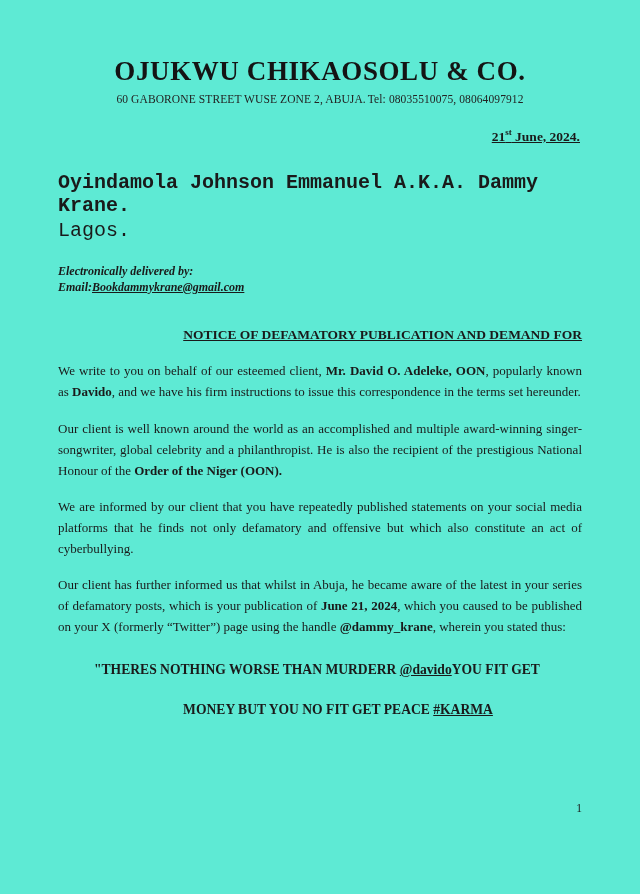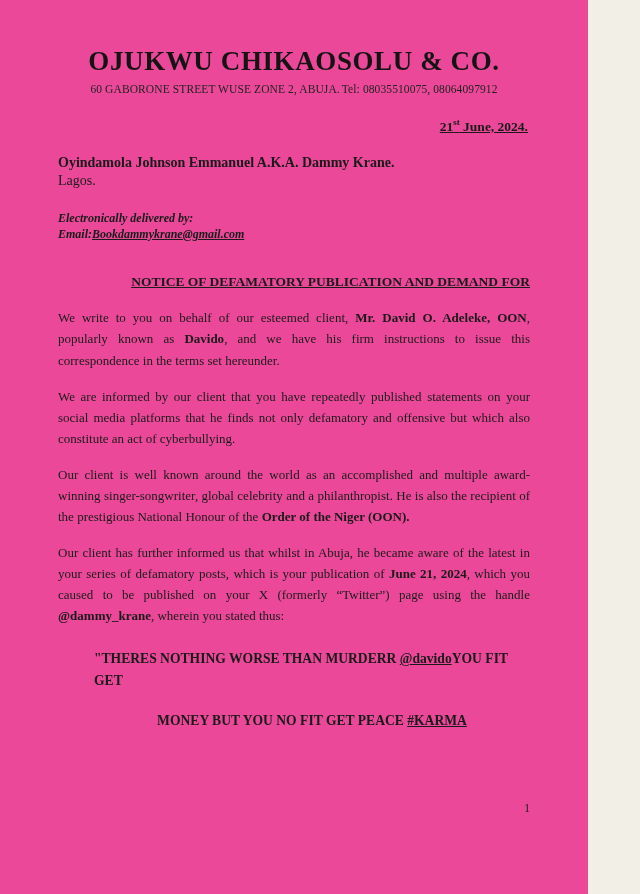--- a/index.html
+++ b/index.html
@@ -9,25 +9,25 @@
   }
   body {
     width: 640px;
     height: 894px;
     font-family: "Liberation Serif", serif;
     color: #1a1a1a;
     overflow: hidden;
   }
   .page {
     position: relative;
-    width: 588px;
+    width: 640px;
     height: 894px;
-    background: #ec4899;
+    background: #5eead4;
     box-sizing: border-box;
-    padding: 32px 58px 30px 58px;
+    padding: 42px 58px 30px 58px;
   }
   .letterhead {
     text-align: center;
   }
   .firm-name {
     font-family: "Liberation Serif", serif;
     font-weight: bold;
     font-size: 27px;
     letter-spacing: 0.6px;
     margin: 14px 0 6px 0;
@@ -54,22 +54,23 @@
   .date-line sup {
     font-size: 9px;
     vertical-align: super;
   }
   .ref-line {
     font-weight: bold;
     font-size: 14px;
     margin-top: 8px;
   }
   .recipient {
-    margin-top: 20px;
-    font-size: 14px;
+    margin-top: 26px;
+    font-size: 20px;
+    font-family: Liberation Mono, monospace;
   }
   .recipient .name {
     font-weight: bold;
   }
   .recipient .city {
     margin-top: 2px;
   }
   .delivery {
     margin-top: 22px;
     font-size: 12px;
@@ -148,25 +149,25 @@
   </div>
 
   <div class="subject">
     <span>NOTICE OF DEFAMATORY PUBLICATION AND DEMAND FOR</span><br>
   </div>
 
   <p class="body-p">
     <span>We write to you on behalf of our esteemed client, </span><b>Mr. David O. Adeleke, OON</b><span>, popularly known as </span><b>Davido</b><span>, and we have his firm instructions to issue this correspondence in the terms set hereunder.</span>
   </p>
 
-  <p class="body-p">We are informed by our client that you have repeatedly published statements on your social media platforms that he finds not only defamatory and offensive but which also constitute an act of cyberbullying.</p>
-
   <p class="body-p">
     <span>Our client is well known around the world as an accomplished and multiple award-winning singer-songwriter, global celebrity and a philanthropist. He is also the recipient of the prestigious National Honour of the </span><b>Order of the Niger (OON).</b>
   </p>
+
+  <p class="body-p">We are informed by our client that you have repeatedly published statements on your social media platforms that he finds not only defamatory and offensive but which also constitute an act of cyberbullying.</p>
 
   <p class="body-p">
     <span>Our client has further informed us that whilst in Abuja, he became aware of the latest in your series of defamatory posts, which is your publication of </span><b>June 21, 2024</b><span>, which you caused to be published on your X (formerly “Twitter”) page using the handle </span><b>@dammy_krane</b><span>, wherein you stated thus:</span>
   </p>
 
   <div class="quote">
     <span>"THERES NOTHING WORSE THAN MURDERR </span><span class="u">@davido</span><span>YOU FIT GET</span>
   </div>
 
   <div class="quote quote-2">

